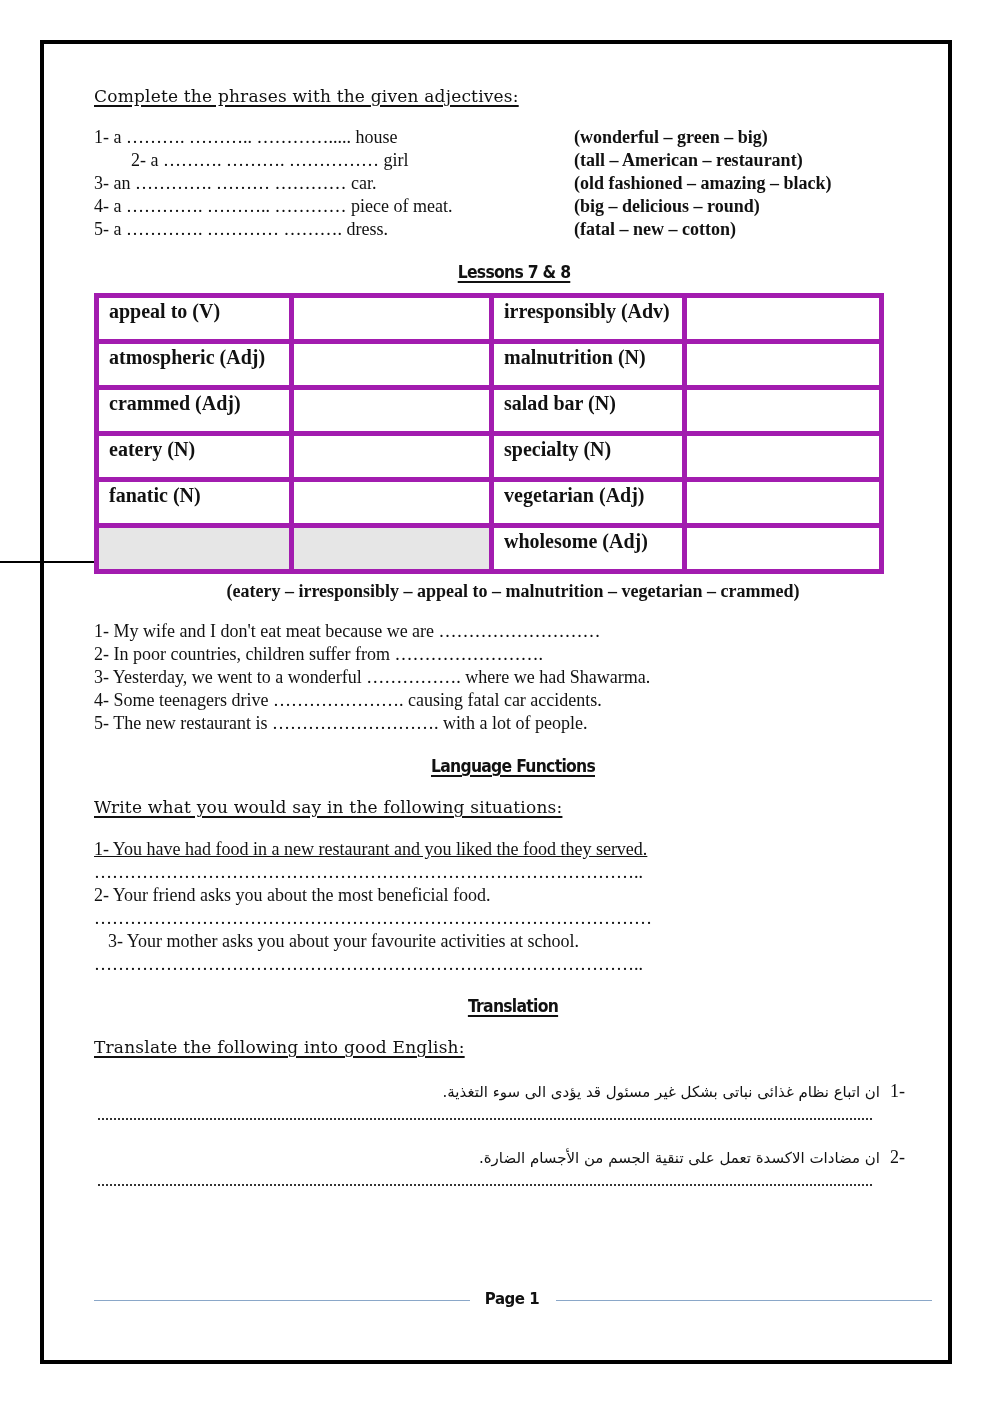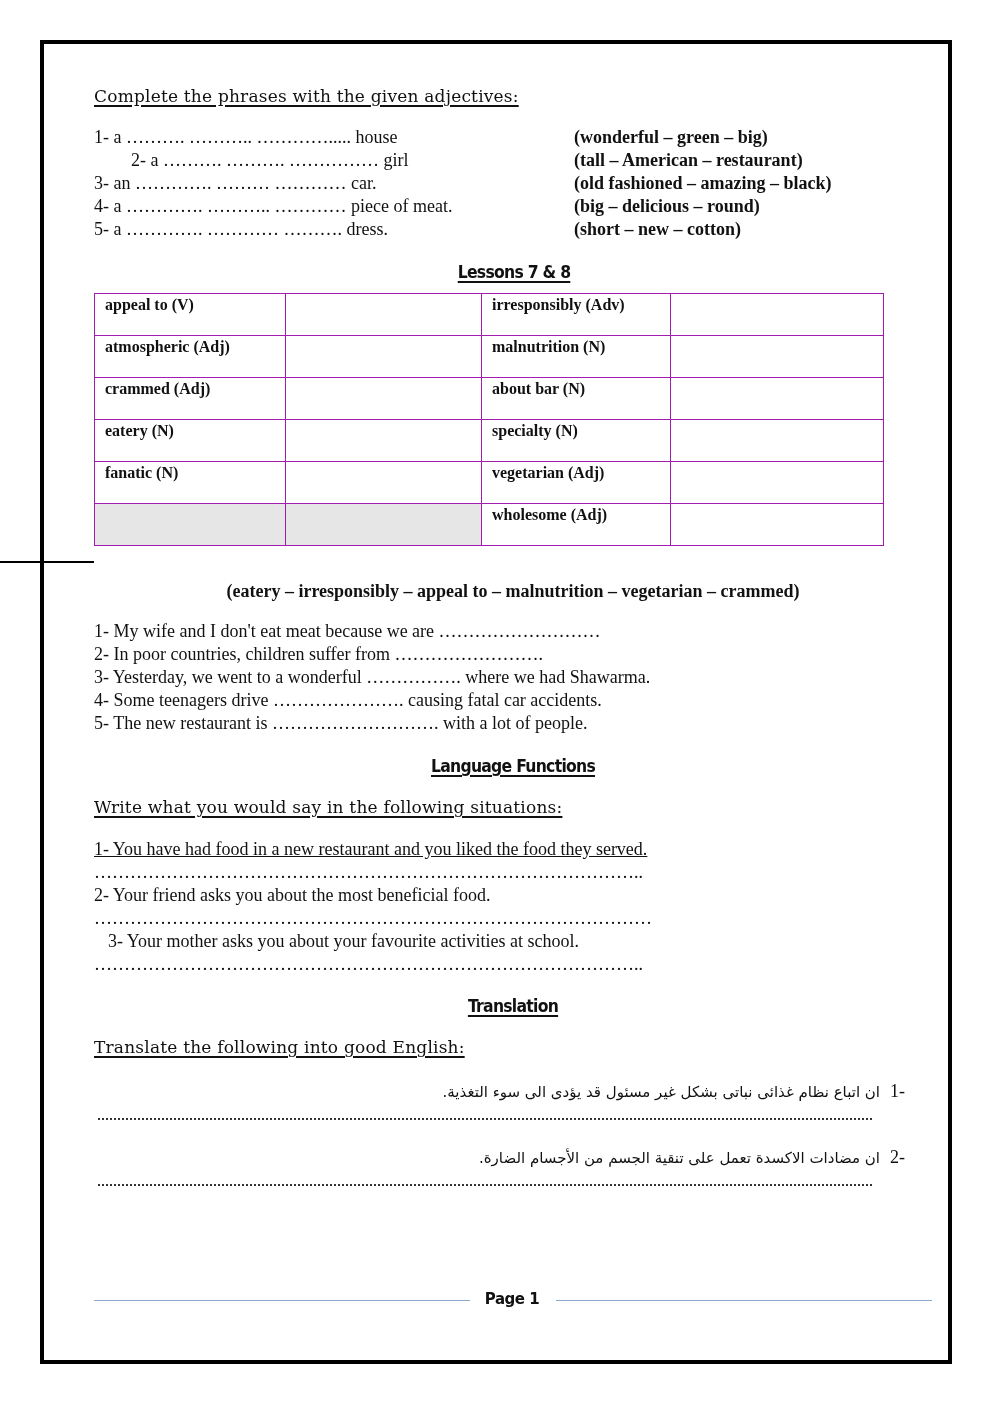--- a/index.html
+++ b/index.html
@@ -5,21 +5,21 @@
     html, body { margin: 0; padding: 0; background: #ffffff; }
     body { width: 993px; height: 1404px; position: relative; overflow: hidden; font-family: "Liberation Serif", serif; color: #111; }
     .page-border { position: absolute; left: 40px; top: 40px; width: 904px; height: 1316px; border: 4px solid #000; }
     .margin-tick { position: absolute; left: 0; top: 561px; width: 94px; height: 2px; background: #000; }
     .abs { position: absolute; }
     .heading-wide { font-family: "DejaVu Serif", serif; font-weight: normal; font-size: 17px; text-decoration: underline; text-decoration-thickness: 2px; text-underline-offset: 3px; letter-spacing: 0.2px; white-space: nowrap; }
     .heading-center { font-family: "DejaVu Sans", sans-serif; font-weight: bold; font-size: 17px; text-decoration: underline; text-decoration-thickness: 2px; text-underline-offset: 3px; letter-spacing: -0.8px; white-space: nowrap; transform: scaleX(0.92); transform-origin: center; }
     .line { font-size: 18px; line-height: 23px; white-space: nowrap; }
     .bold { font-weight: bold; }
     table.vocab { position: absolute; left: 94px; top: 293px; width: 790px; border-collapse: collapse; }
-    table.vocab td { border: 1px solid #a21caf; height: 39px; vertical-align: top; padding: 2px 10px 0 10px; font-weight: bold; font-size: 16px; font-family: "Liberation Serif", serif; }
+    table.vocab td { border: 5px solid #a21caf; height: 39px; vertical-align: top; padding: 2px 10px 0 10px; font-weight: bold; font-size: 20px; font-family: "Liberation Serif", serif; }
     table.vocab td.c1 { width: 170px; }
     table.vocab td.c2 { width: 175px; }
     table.vocab td.c3 { width: 168px; }
     table.vocab td.gray { background: #e6e6e6; }
     .dots { font-size: 18px; letter-spacing: 0px; white-space: nowrap; overflow: hidden; }
     .arabic { direction: rtl; font-family: "DejaVu Sans", sans-serif; font-size: 15px; white-space: nowrap; }
     .dotline { position: absolute; height: 0; border-top: 2px dotted #333; }
     .footer-line { position: absolute; top: 1300px; height: 1px; background: #8aa7c8; }
     .footer-text { position: absolute; top: 1290px; left: 472px; width: 80px; text-align: center; font-family: "DejaVu Sans", sans-serif; font-weight: bold; font-size: 15px; letter-spacing: -0.5px; }
   </style>
@@ -33,42 +33,42 @@
 
 <div class="abs line" style="left:94px; top:126px;">1- a ………. ……….. …………..... house</div>
 <div class="abs line bold" style="left:574px; top:126px;">(wonderful – green – big)</div>
 <div class="abs line" style="left:103px; top:149px;margin-left:28px;">2- a ………. ………. …………… girl</div>
 <div class="abs line bold" style="left:574px; top:149px;">(tall – American – restaurant)</div>
 <div class="abs line" style="left:94px; top:172px;">3- an …………. ……… ………… car.</div>
 <div class="abs line bold" style="left:574px; top:172px;">(old fashioned – amazing – black)</div>
 <div class="abs line" style="left:94px; top:195px;">4- a …………. ……….. ………… piece of meat.</div>
 <div class="abs line bold" style="left:574px; top:195px;">(big – delicious – round)</div>
 <div class="abs line" style="left:94px; top:218px;text-align:center;">5- a …………. ………… ………. dress.</div>
-<div class="abs line bold" style="left:574px; top:218px;">(short – new – cotton)</div>
+<div class="abs line bold" style="left:574px; top:218px;">(fatal – new – cotton)</div>
 
 <div class="abs heading-center" style="left:414px; top:262px; width:200px; text-align:center;">Lessons 7 &amp; 8</div>
 
 <table class="vocab">
   <tbody>
       <tr>
     <td class="c1">appeal to (V)</td>
     <td class="c2"></td>
     <td class="c3">irresponsibly (Adv)</td>
     <td></td>
   </tr>
   <tr>
     <td class="c1">atmospheric (Adj)</td>
     <td class="c2"></td>
     <td class="c3">malnutrition (N)</td>
     <td></td>
   </tr>
   <tr>
     <td class="c1">crammed (Adj)</td>
     <td class="c2"></td>
-    <td class="c3">about bar (N)</td>
+    <td class="c3">salad bar (N)</td>
     <td></td>
   </tr>
   <tr>
     <td class="c1">eatery (N)</td>
     <td class="c2"></td>
     <td class="c3">specialty (N)</td>
     <td></td>
   </tr>
   <tr>
     <td class="c1">fanatic (N)</td>

